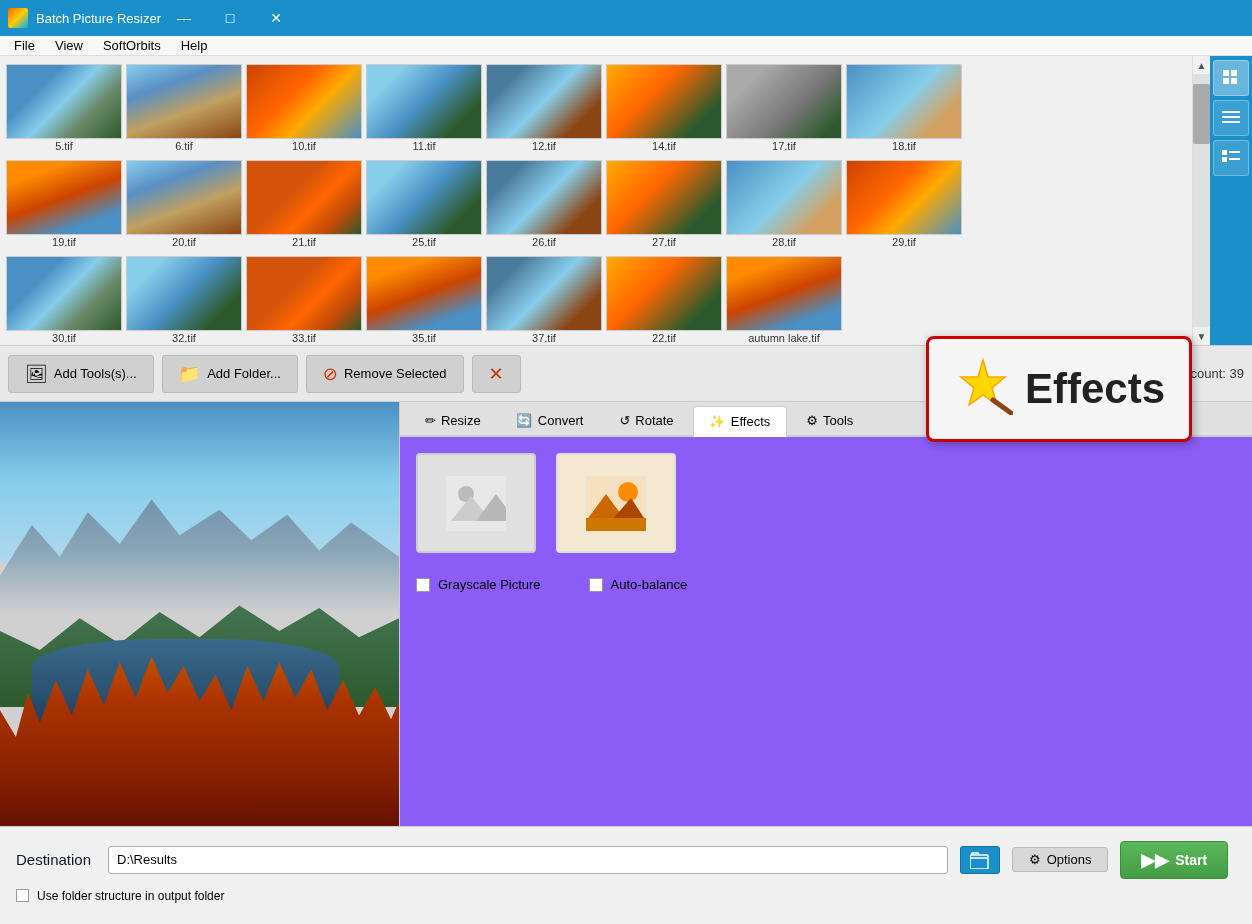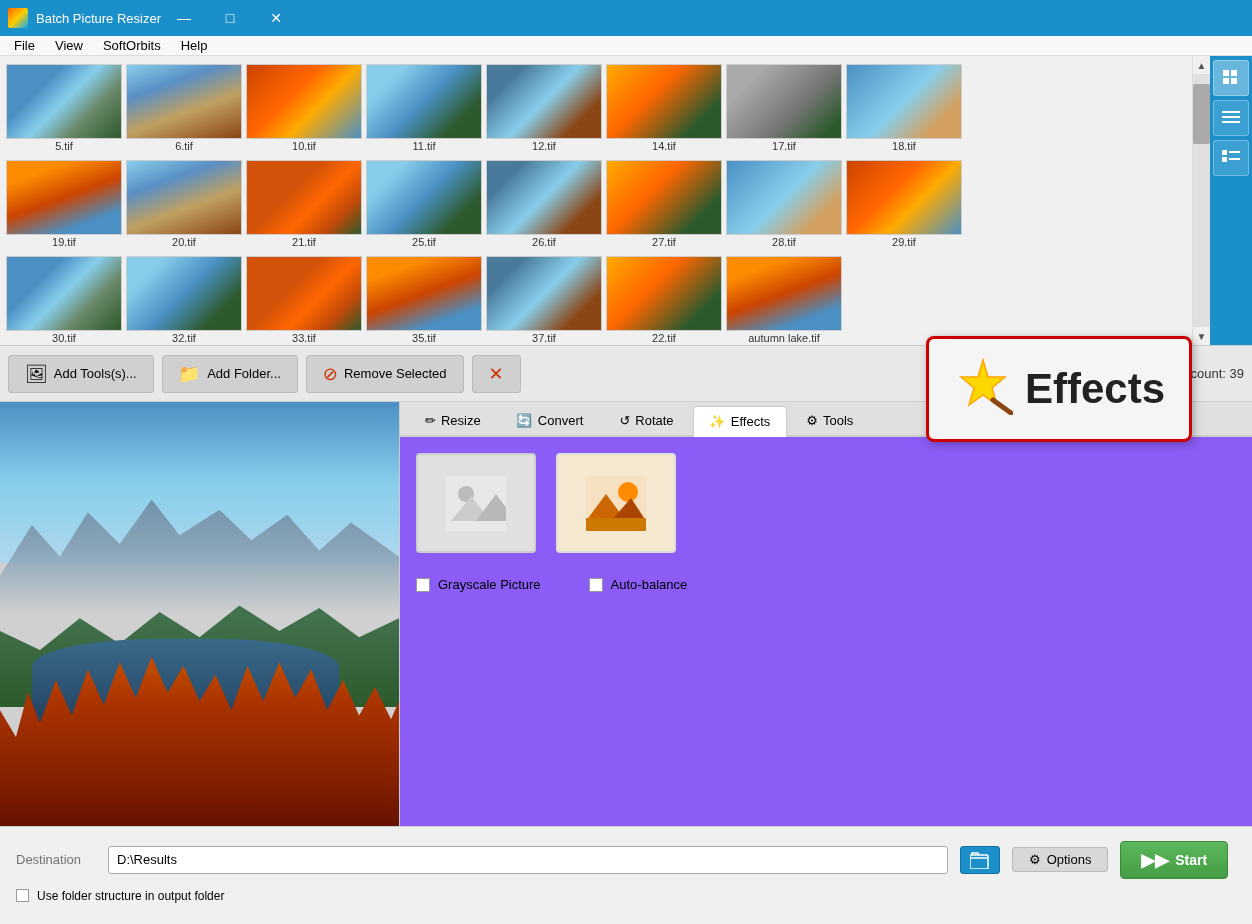--- a/index.html
+++ b/index.html
@@ -222,21 +222,21 @@
       flex-direction: column;
       justify-content: center;
       padding: 0 16px;
       gap: 10px;
     }
     .dest-row {
       display: flex;
       align-items: center;
       gap: 12px;
     }
-    .dest-label { font-size: 13px; color: #737373; width: 80px; }
+    .dest-label { font-size: 15px; color: #0f172a; width: 80px; }
     .dest-input {
       flex: 1;
       max-width: 840px;
       height: 28px;
       border: 1px solid #aaa;
       border-radius: 3px;
       padding: 0 8px;
       font-size: 13px;
       background: white;
     }

